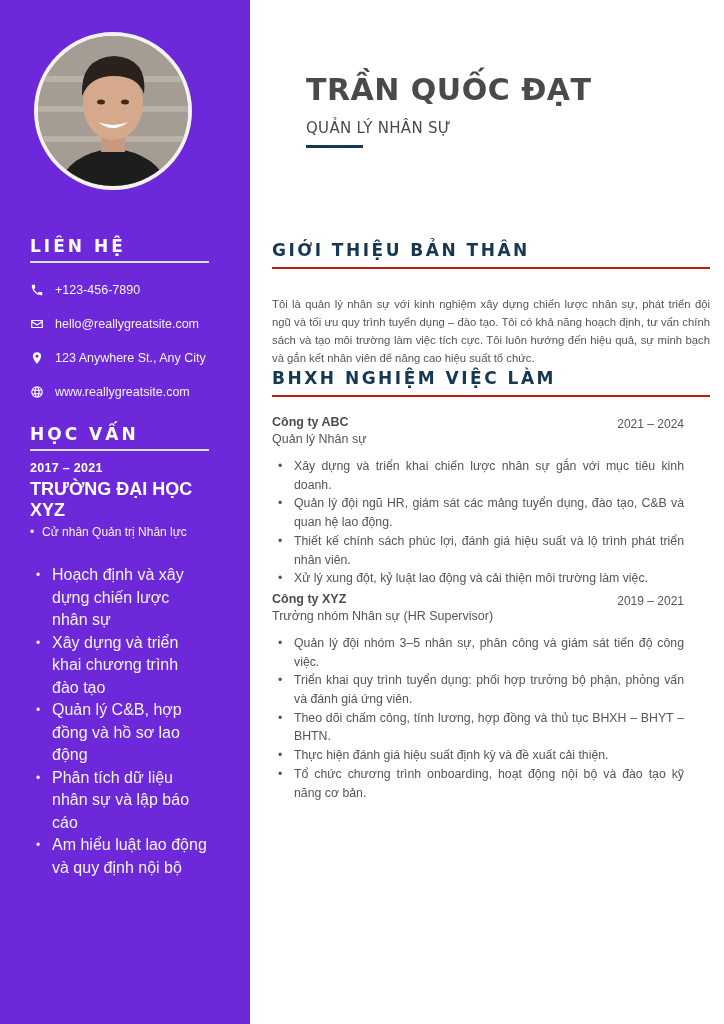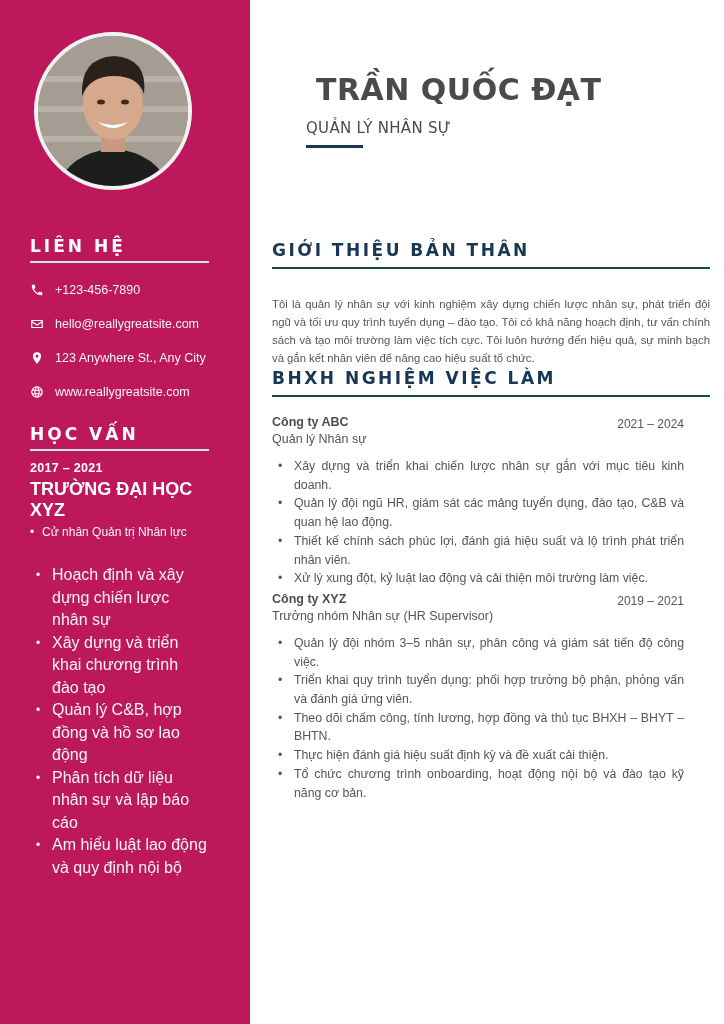--- a/index.html
+++ b/index.html
@@ -1,21 +1,21 @@
 <!DOCTYPE html>
 <html><head>
 <meta charset="utf-8">
 <style>
   * { box-sizing: border-box; margin: 0; padding: 0; }
   html, body { width: 724px; height: 1024px; overflow: hidden; background: #ffffff; }
   body { position: relative; font-family: "Liberation Sans", sans-serif; }
 
   .sidebar {
     position: absolute; left: 0; top: 0; width: 250px; height: 1024px;
-    background: #be185d; color: #ffffff;
+    background: #6d28d9; color: #ffffff;
   }
   .avatar {
     position: absolute; left: 34px; top: 32px; width: 158px; height: 158px;
     border-radius: 50%; border: 4px solid #f2f2f2; overflow: hidden;
     background: #a49c92;
   }
   .avatar svg { width: 100%; height: 100%; display: block; }
 
   .side-section { position: absolute; left: 30px; width: 179px; }
   .side-heading {
@@ -38,36 +38,36 @@
   .edu-list li::before { content: "•"; position: absolute; left: 0; top: 0; }
 
   .skills-list { list-style: none; margin-top: 12px; padding-left: 6px; }
   .skills-list li {
     position: relative; padding-left: 16px; font-size: 16px;
     line-height: 22.5px; color: #f1f4f7;
   }
   .skills-list li::before { content: "•"; position: absolute; left: 0; top: 0; font-size: 12px; }
 
   .name {
-    position: absolute; left: 316px; top: 72px;
+    position: absolute; left: 306px; top: 72px;
     font-family: "DejaVu Sans", sans-serif; font-weight: bold;
     font-size: 30px; letter-spacing: 0.5px; color: #4a4a4a; text-align: center;
   }
   .role {
     position: absolute; left: 306px; top: 119px;
     font-family: "DejaVu Sans", sans-serif; font-size: 15px; color: #4a4a4a;
     letter-spacing: 0.3px;
   }
   .role-bar { position: absolute; left: 306px; top: 145px; width: 57px; height: 3px; background: #173753; }
 
   .main-section { position: absolute; left: 272px; width: 438px; }
   .main-heading {
     font-family: "DejaVu Sans", sans-serif; font-weight: bold;
     font-size: 17px; letter-spacing: 2.5px; color: #173753;
-    padding-bottom: 7px; border-bottom: 2px solid #14532d;
+    padding-bottom: 7px; border-bottom: 2px solid #b91c1c;
   }
   .intro-text {
     margin-top: 26px; font-size: 11.3px; line-height: 18px; color: #555555;
     text-align: justify;
   }
 
   .job { position: relative; }
   .job-company { font-weight: bold; font-size: 12.5px; color: #4d4d4d; }
   .job-period { position: absolute; right: 26px; top: 2px; font-size: 12px; color: #555555; }
   .job-title { margin-top: 3px; font-size: 12.5px; color: #555555; }

